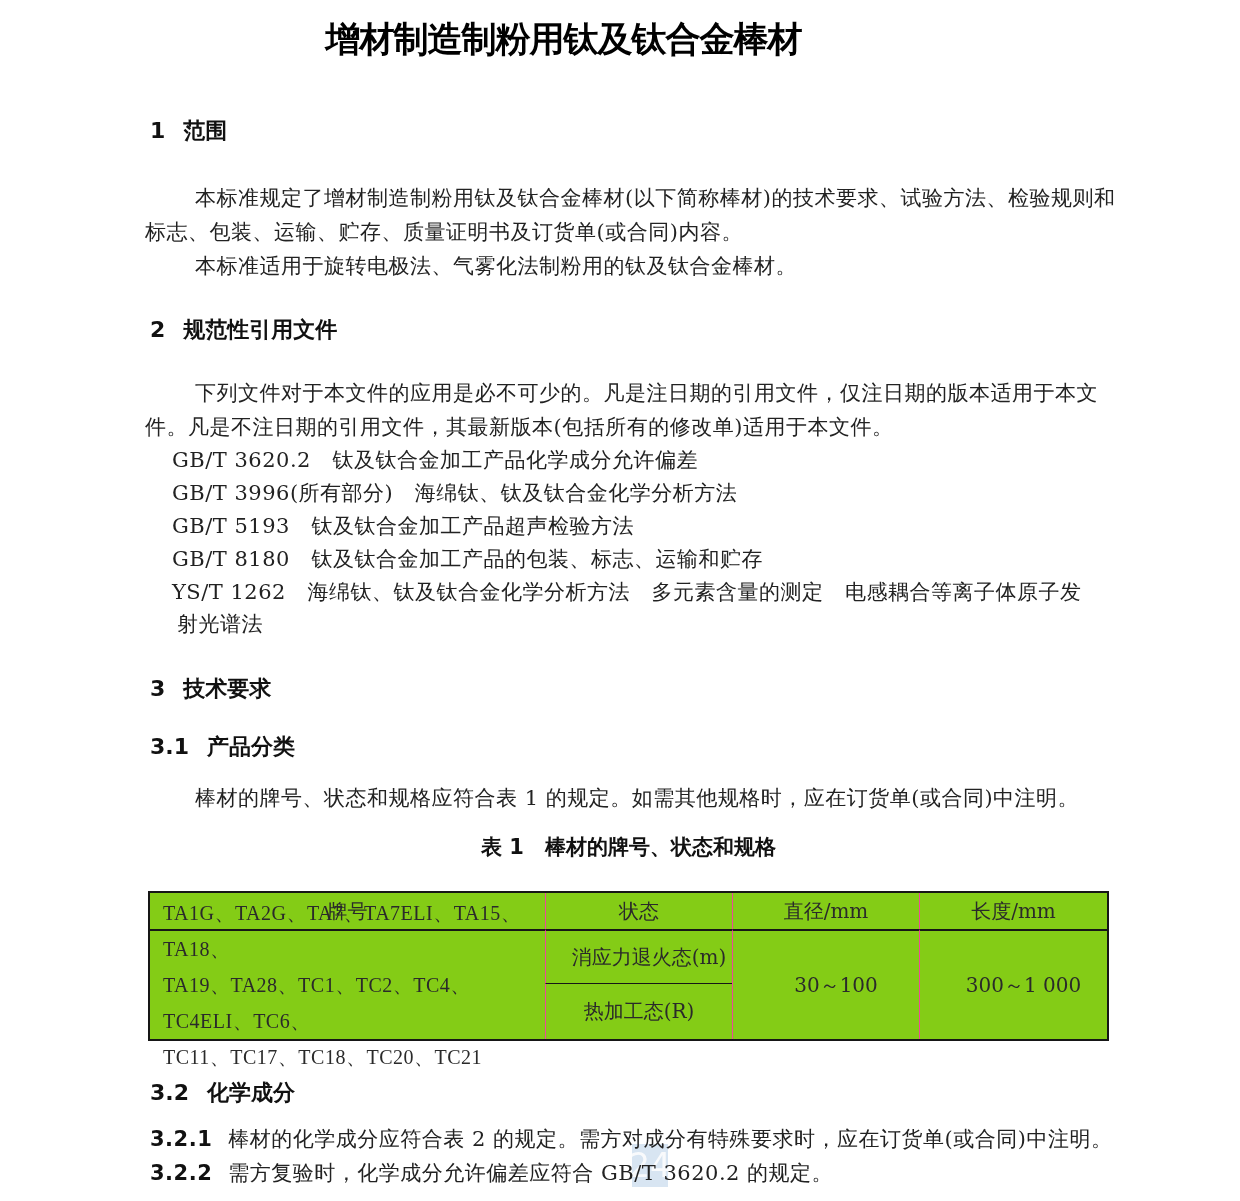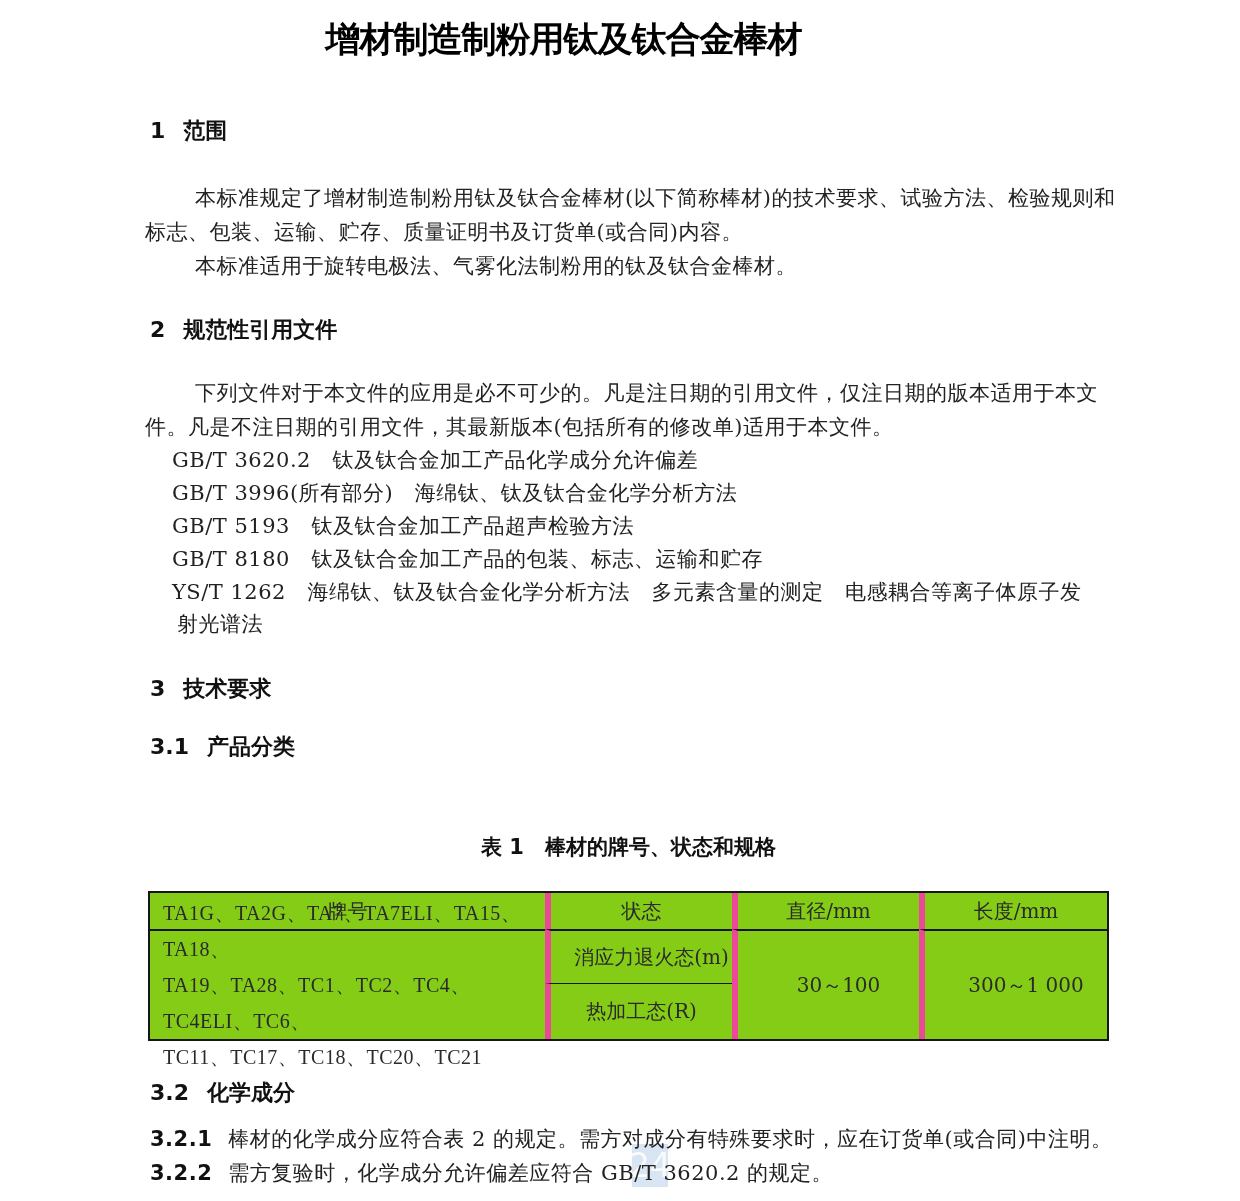--- a/index.html
+++ b/index.html
@@ -83,21 +83,21 @@
     display: grid;
     grid-template-columns: 395px 187px 187px 188px;
     grid-template-rows: 36px 54px 56px;
     border: 2px solid #161616;
     background: #84cc16;
     font-size: 20px;
     color: #2a2a2a;
     margin-top: 9px;
   }
   .cell { display: flex; align-items: center; justify-content: center; }
-  .cell.bl  { border-left: 6px solid #ec4899; }
+  .cell.bl  { border-left: 1px solid #ec4899; }
   .cell.bt2 { border-top: 2px solid #161616; padding-left: 20px; }
   .cell.bt1 { border-top: 1px solid #161616; }
   .cell.grades {
     grid-column: 1; grid-row: 2 / span 2;
     flex-direction: column;
     align-items: flex-start;
     justify-content: center;
     padding-left: 13px;
     line-height: 36px;
     letter-spacing: 0.5px;
@@ -147,20 +147,21 @@
   <div class="abs body-line" id="ref4">YS/T 1262　海绵钛、钛及钛合金化学分析方法　多元素含量的测定　电感耦合等离子体原子发</div>
   <div class="abs body-line" id="ref5">射光谱法</div>
 
   <div class="abs h" id="h3">
     <span class="num">3</span><span>技术要求</span>
   </div>
 
   <div class="abs h" id="h31">
     <span class="num">3.1</span><span>产品分类</span>
   </div>
+  <div class="abs body-line" id="p4">棒材的牌号、状态和规格应符合表 1 的规定。如需其他规格时，应在订货单(或合同)中注明。</div>
 
   <div class="abs caption">表 1　棒材的牌号、状态和规格</div>
   <div class="table1">
     <div class="cell">牌号</div>
     <div class="cell bl">状态</div>
     <div class="cell bl">直径/mm</div>
     <div class="cell bl">长度/mm</div>
 
     <div class="cell grades bt2">
       <div>TA1G、TA2G、TA7、TA7ELI、TA15、TA18、</div>

